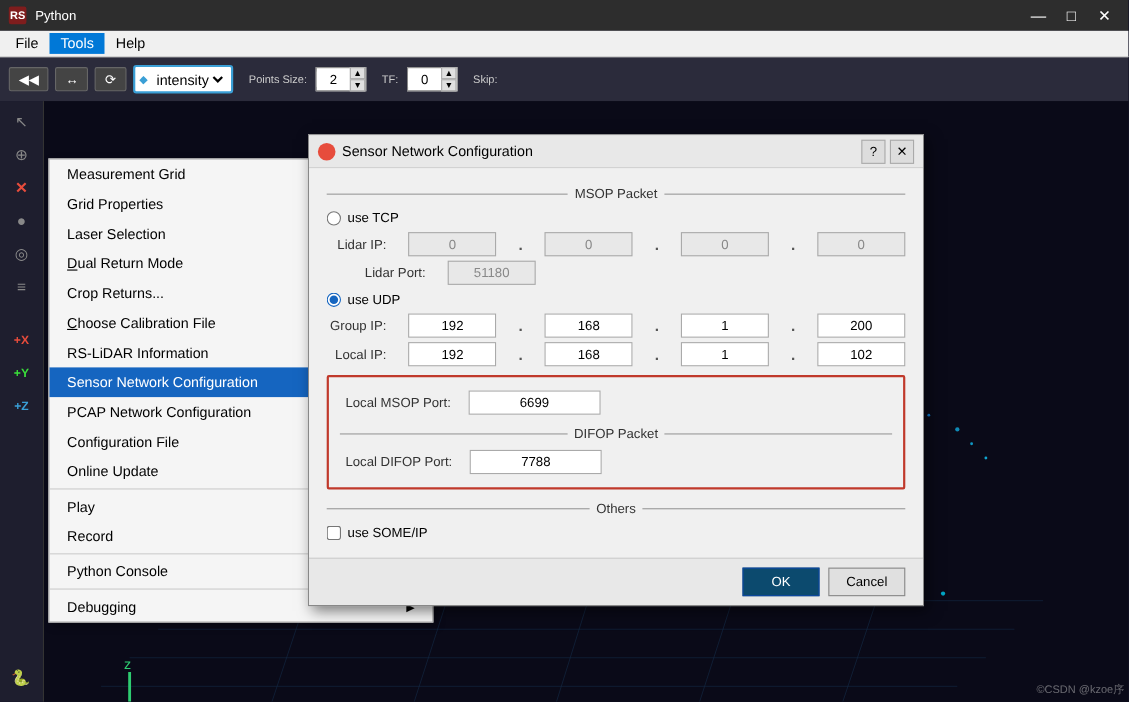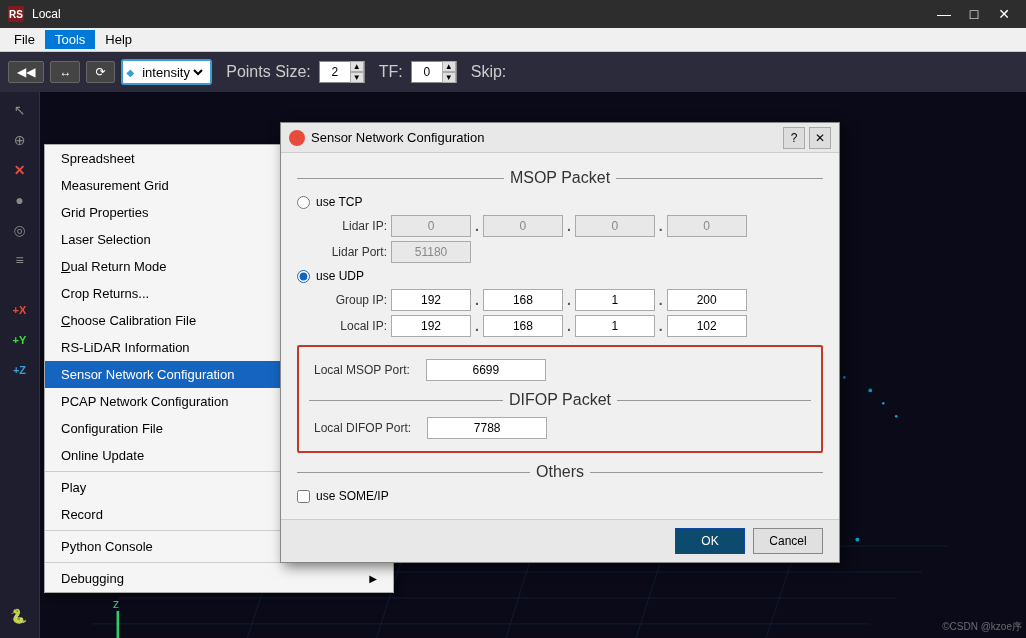--- a/index.html
+++ b/index.html
@@ -97,21 +97,21 @@
     }
     .toolbar-select {
       border: none; outline: none;
       font-size: 13px;
       background: transparent;
       cursor: pointer;
       color: #000;
     }
     .toolbar-label {
       color: #ccc;
-      font-size: 16px;
+      font-size: 10px;
       margin-left: 8px;
     }
     .toolbar-spinbox {
       display: flex; align-items: center;
       background: #fff;
       border: 1px solid #888;
       height: 22px;
       margin-left: 2px;
     }
     .toolbar-spinbox input {
@@ -259,21 +259,21 @@
     }
     .dialog-body {
       padding: 12px 16px;
       background: #f0f0f0;
     }
 
     .section-header {
       display: flex;
       align-items: center;
       gap: 6px;
-      font-size: 16px;
+      font-size: 12px;
       color: #333;
       margin-bottom: 8px;
       margin-top: 4px;
       text-align: right;
     }
     .section-line {
       flex: 1;
       height: 1px;
       background: #999;
     }
@@ -286,21 +286,21 @@
       font-size: 12px;
     }
     .radio-input {
       width: 13px; height: 13px;
       accent-color: #1565c0;
     }
 
     .field-row {
       display: flex;
       align-items: center;
-      gap: 4px;
+      gap: 20px;
       margin: 4px 0;
       font-size: 12px;
     }
     .field-label {
       width: 90px;
       text-align: right;
       color: #333;
       font-size: 12px;
     }
     .field-input {
@@ -389,21 +389,21 @@
       right: 4px;
       color: rgba(200,200,200,0.5);
       font-size: 10px;
     }
   </style>
 </head>
 <body>
 
 <div class="titlebar">
   <span class="titlebar-icon">RS</span>
-  <span>Local</span>
+  <span>Python</span>
   <div class="titlebar-controls">
     <button class="titlebar-btn">—</button>
     <button class="titlebar-btn">□</button>
     <button class="titlebar-btn close">✕</button>
   </div>
 </div>
 
 <div class="menubar">
   <div class="menu-item">File</div>
   <div class="menu-item active">Tools</div>
@@ -538,24 +538,20 @@
         <text x="33" y="4" fill="#e74c3c" font-size="10">x</text>
         <text x="-4" y="-32" fill="#2ecc71" font-size="10">z</text>
       </g>
     </svg>
 
     <div class="watermark">©CSDN @kzoe序</div>
   </div>
 
   <div class="dropdown-menu">
     <div class="dropdown-item">
-      <span>Spreadsheet</span>
-      <span class="shortcut">Ctrl+T</span>
-    </div>
-    <div class="dropdown-item">
       <span>Measurement Grid</span>
       <span class="shortcut">Ctrl+G</span>
     </div>
     <div class="dropdown-item">
       <span>Grid Properties</span>
     </div>
     <div class="dropdown-item">
       <span>Laser Selection</span>
     </div>
     <div class="dropdown-item">

